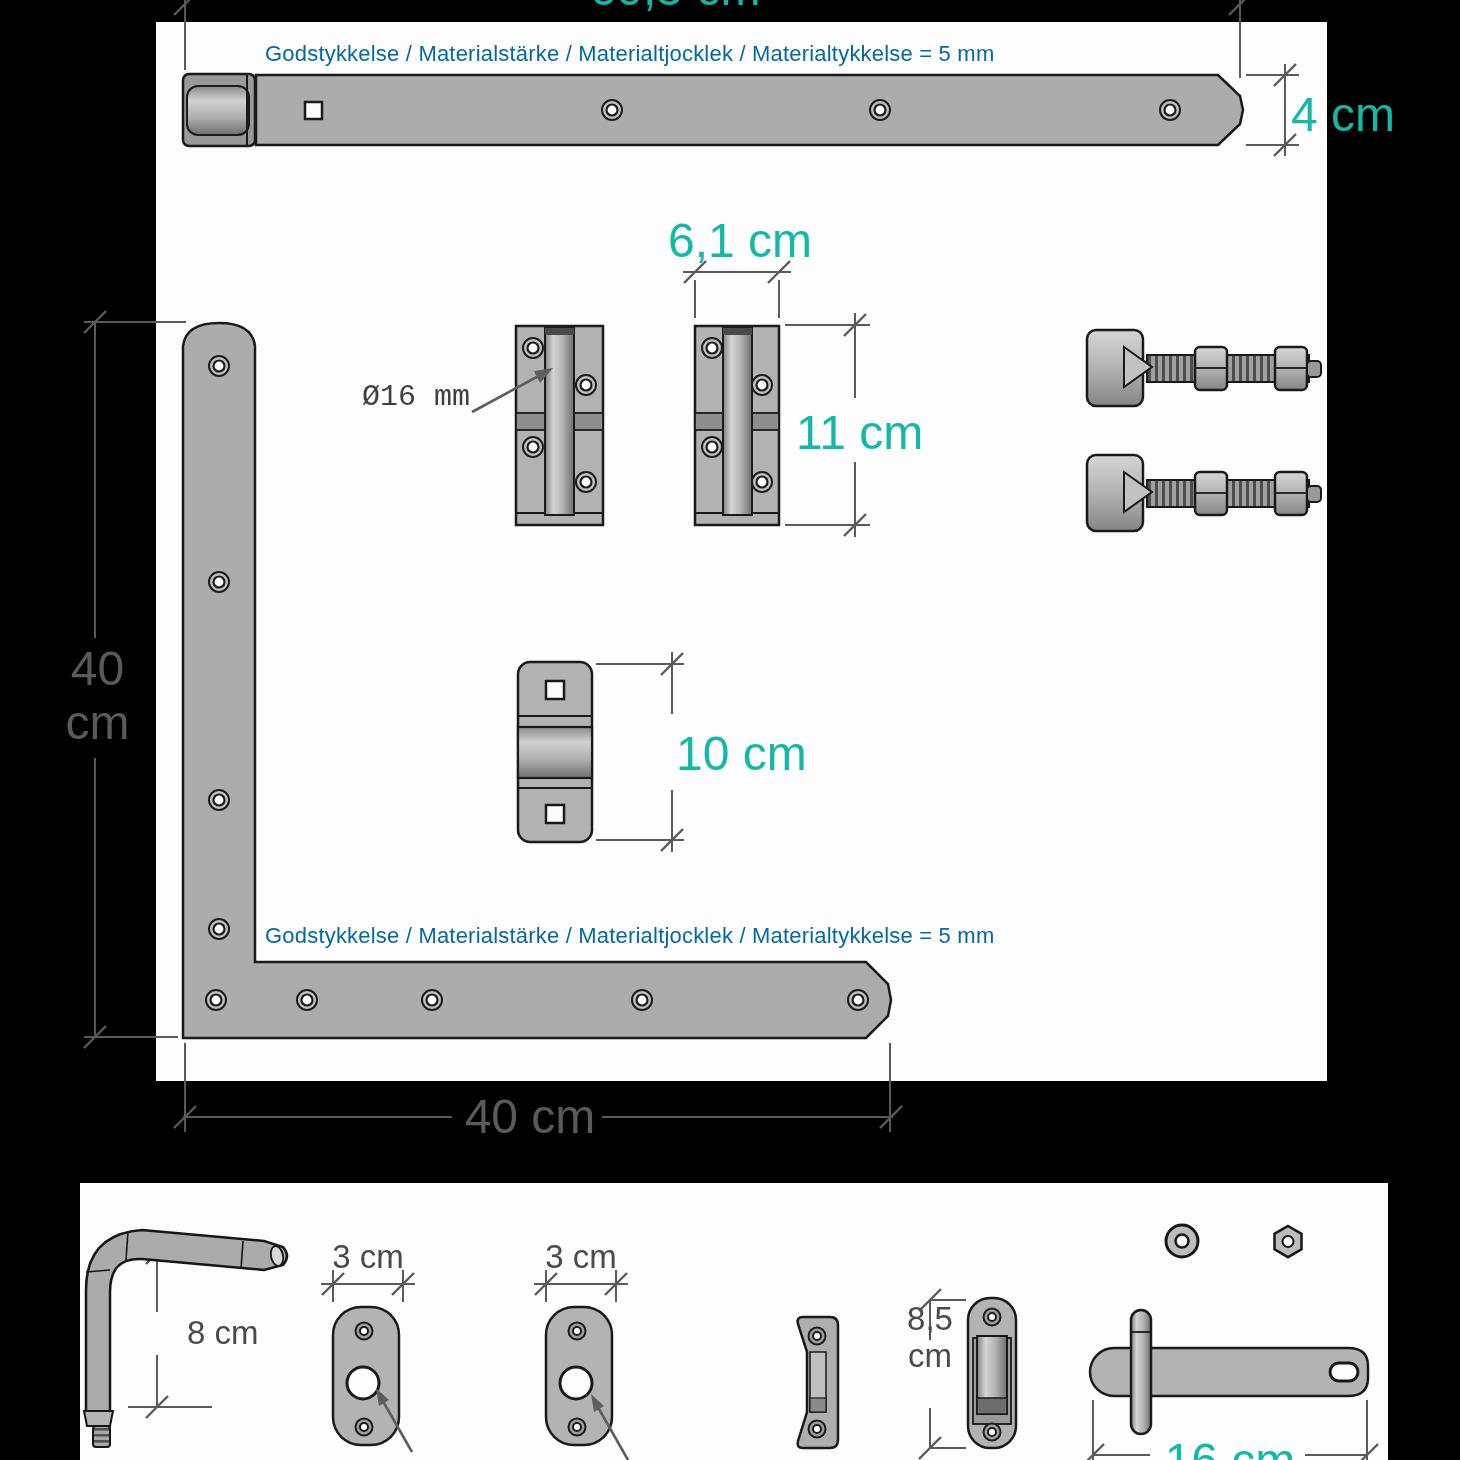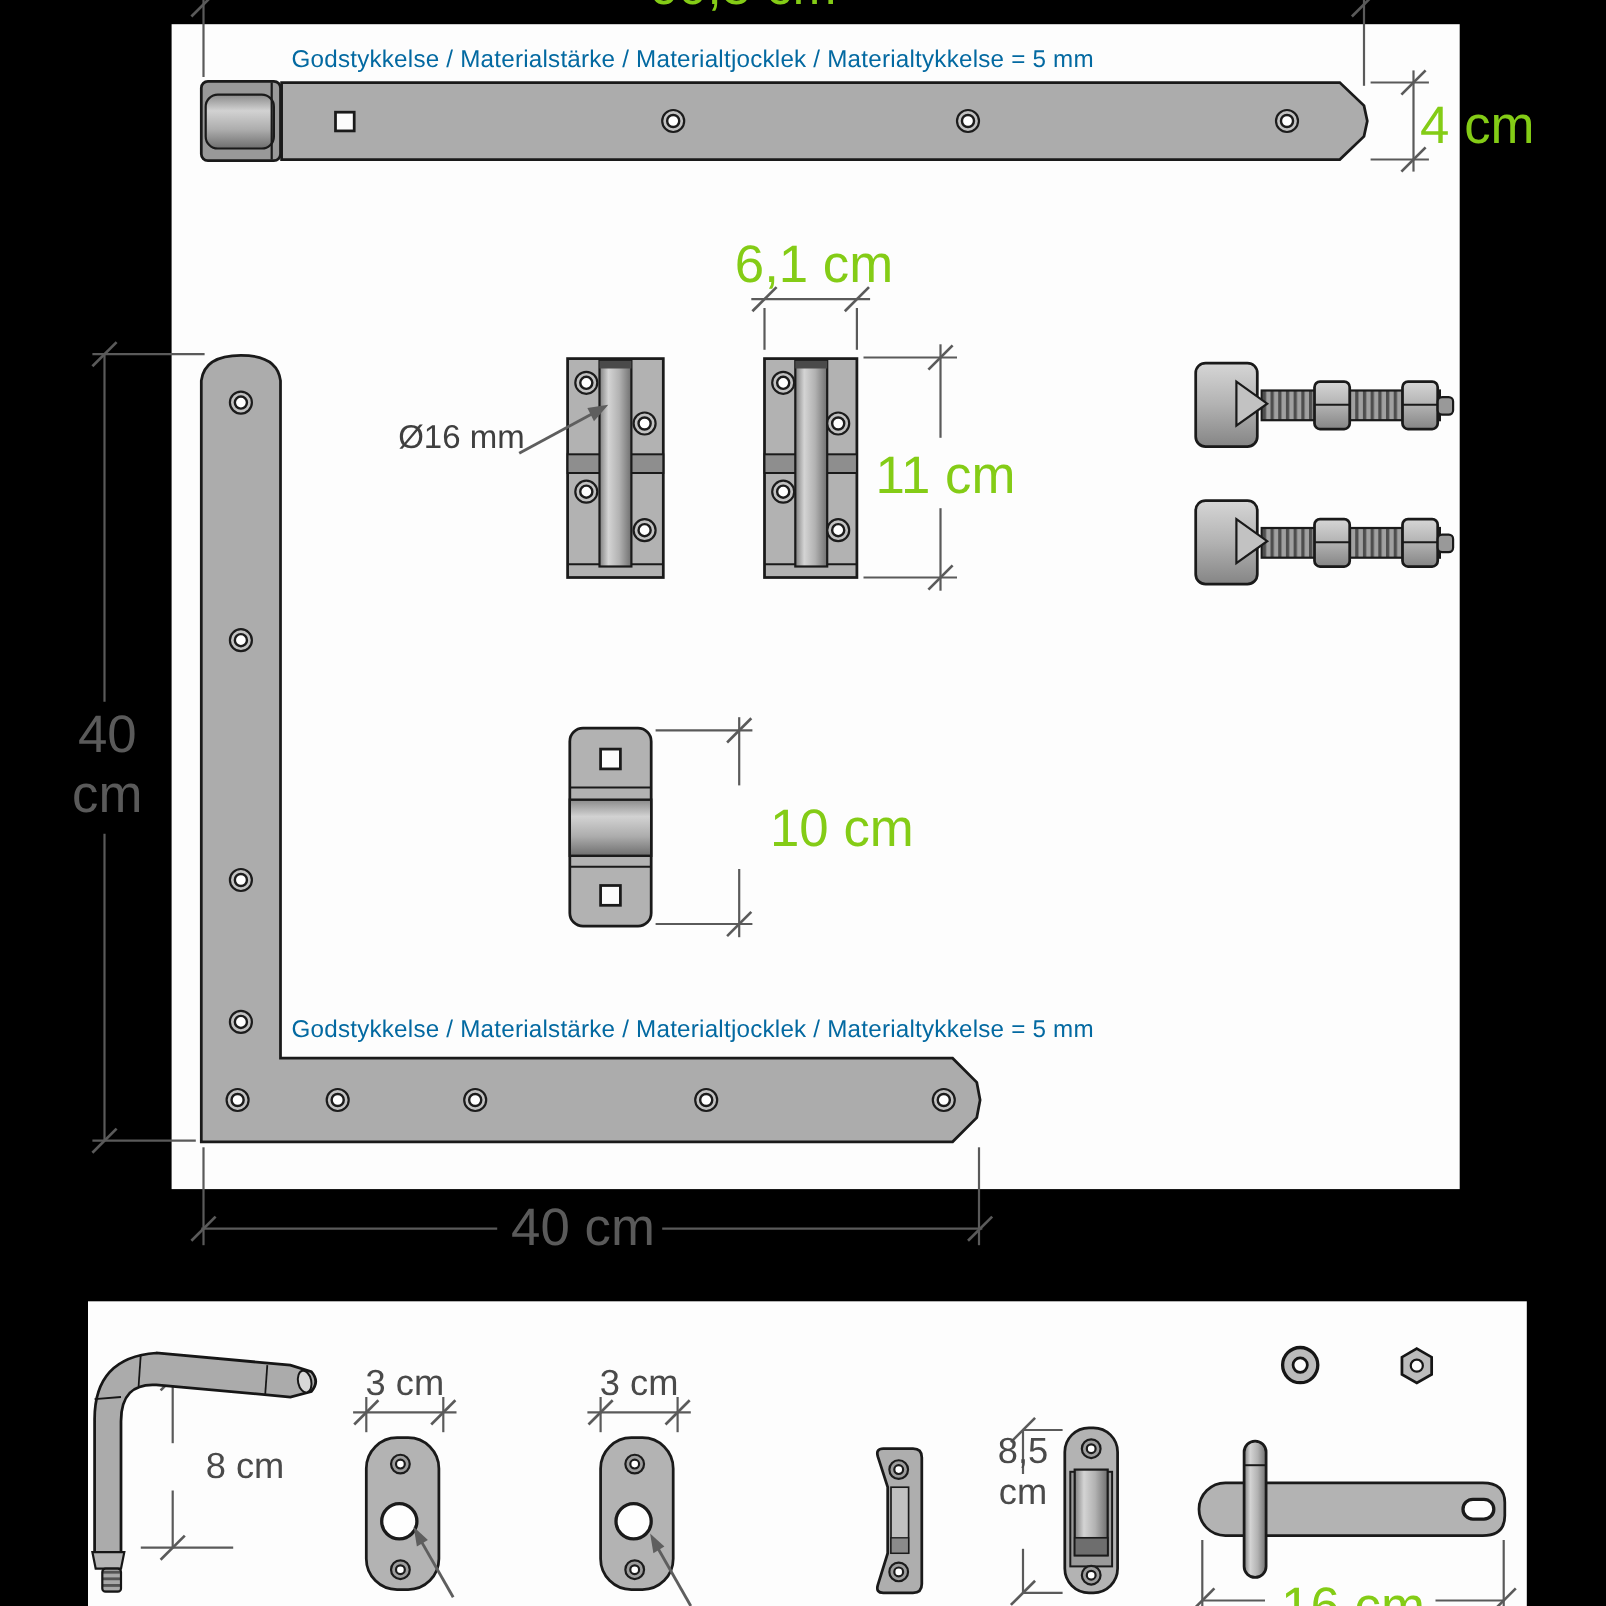--- a/index.html
+++ b/index.html
@@ -3,21 +3,21 @@
 <meta charset="utf-8">
 <style>
   html,body{margin:0;padding:0;background:#000;}
   #stage{position:relative;width:1460px;height:1460px;overflow:hidden;background:#000;
          font-family:"Liberation Sans",sans-serif;}
   #stage svg{position:absolute;left:0;top:0;}
   .txt{position:absolute;color:#474747;white-space:nowrap;line-height:1.05;}
   .center{text-align:center;}
   .stack{white-space:pre-line;}
   .note{font-size:22px;color:#0369a1;letter-spacing:0.2px;}
-  .dimL{font-size:48px;color:#84cc16;}
+  .dimL{font-size:48px;color:#14b8a6;}
   .dimS{font-size:33px;color:#4a4a4a;}
   .onblack{color:#5a5a5a;}
   .dia{font-size:30px;color:#3f3f3f;}
 </style>
 </head>
 <body>
 
 <div id="stage">
 
 <svg width="1460" height="1460" viewBox="0 0 1460 1460">
@@ -292,23 +292,23 @@
 <div class="txt dimL center" style="left:540px;top:-36px;width:270px;">60,5 cm</div>
 
 <div class="txt note" style="left:265px;top:42px;">Godstykkelse / Materialstärke / Materialtjocklek / Materialtykkelse = 5 mm</div>
 
 <div class="txt dimL" style="left:1291px;top:90px;">4 cm</div>
 
 <div class="txt dimL center" style="left:660px;top:216px;width:160px;">6,1 cm</div>
 
 <div class="txt dimL" style="left:796px;top:408px;text-align:right;">11 cm</div>
 
-<div class="txt dia" style="left:362px;top:382px;">Ø16 mm</div>
-
-<div class="txt dimL" style="left:700px;top:729px;">10 cm</div>
+<div class="txt dia" style="left:362px;top:382px;font-family:Liberation Mono, monospace;">Ø16 mm</div>
+
+<div class="txt dimL" style="left:676px;top:729px;">10 cm</div>
 
 <div class="txt dimL center stack onblack" style="left:55px;top:642px;width:85px;line-height:54px;">40
 cm</div>
 
 <div class="txt note" style="left:265px;top:924px;">Godstykkelse / Materialstärke / Materialtjocklek / Materialtykkelse = 5 mm</div>
 
 <div class="txt dimL center onblack" style="left:455px;top:1092px;width:150px;">40 cm</div>
 
 <div class="txt dimS" style="left:147px;top:1316px;margin-left:40px;">8 cm</div>
 

